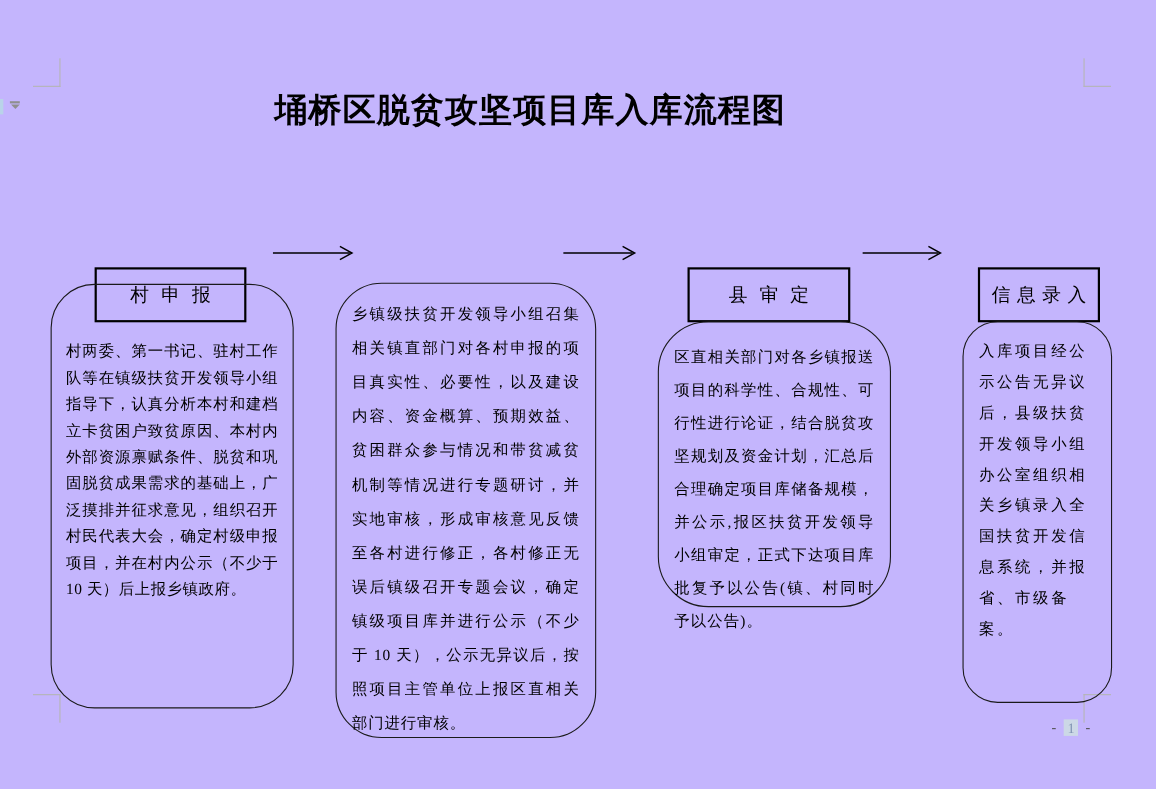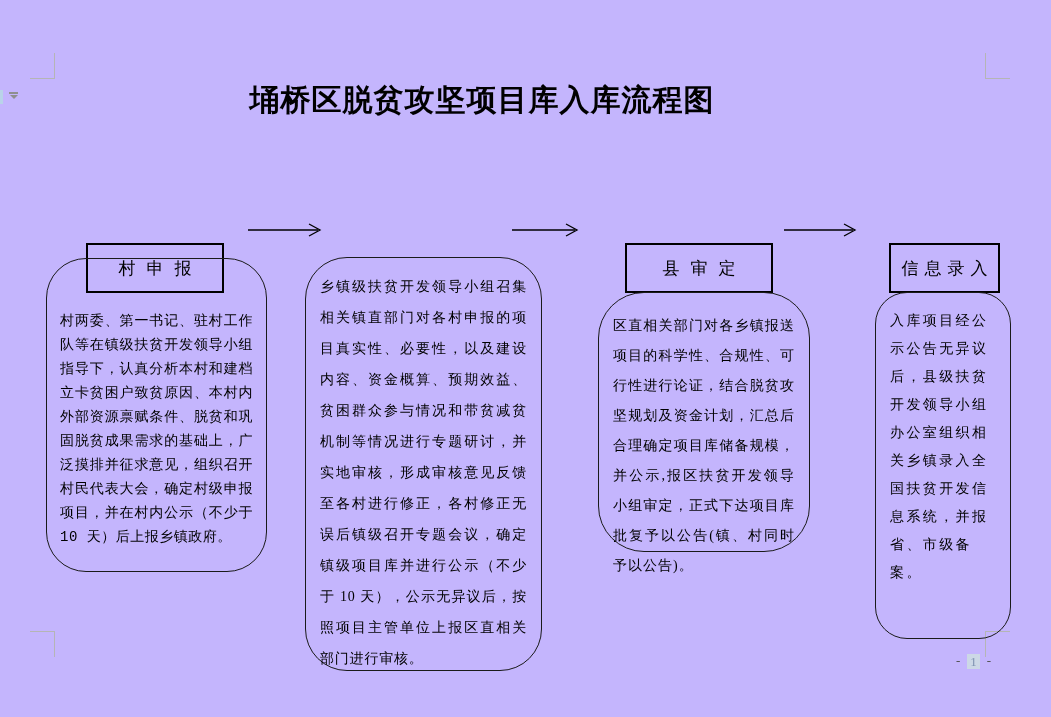--- a/index.html
+++ b/index.html
@@ -36,21 +36,21 @@
   .stage-label{letter-spacing:11px;margin-right:-11px;white-space:nowrap;}
   .sh4 .stage-label{letter-spacing:6px;margin-right:-6px;}
   
   .arrow{position:absolute;top:222px;}
   .ar1{left:248px;} .ar2{left:512px;} .ar3{left:784px;}
   
   .stage-desc{
     position:absolute;border:1.5px solid #1a1a1a;box-sizing:border-box;background:transparent;
   }
   .stage-desc p{margin:0;font-size:14px;text-align:justify;}
-  .sd1{left:46px;top:258px;width:221px;height:314px;border-radius:40px;font-family:Liberation Mono, monospace;}
+  .sd1{left:46px;top:258px;width:221px;height:386px;border-radius:40px;}
   .sd1 p{padding:50px 13px 0;line-height:24px;letter-spacing:0.5px;}
   .sd2{left:305px;top:257px;width:237px;height:414px;border-radius:42px;}
   .sd2 p{padding:13px 14px 0;line-height:31px;letter-spacing:0.8px;}
   .sd3{left:598px;top:292px;width:212px;height:260px;border-radius:46px;}
   .sd3 p{padding:18px 14px 0;line-height:30px;letter-spacing:1px;}
   .sd4{left:875px;top:292px;width:136px;height:347px;border-radius:32px;}
   .sd4 p{padding:14px 14px 0;line-height:28px;letter-spacing:2.4px;text-align:left;}
   
   .page-number{
     position:absolute;left:956px;top:653px;font-size:13px;color:#4f4f4f;

